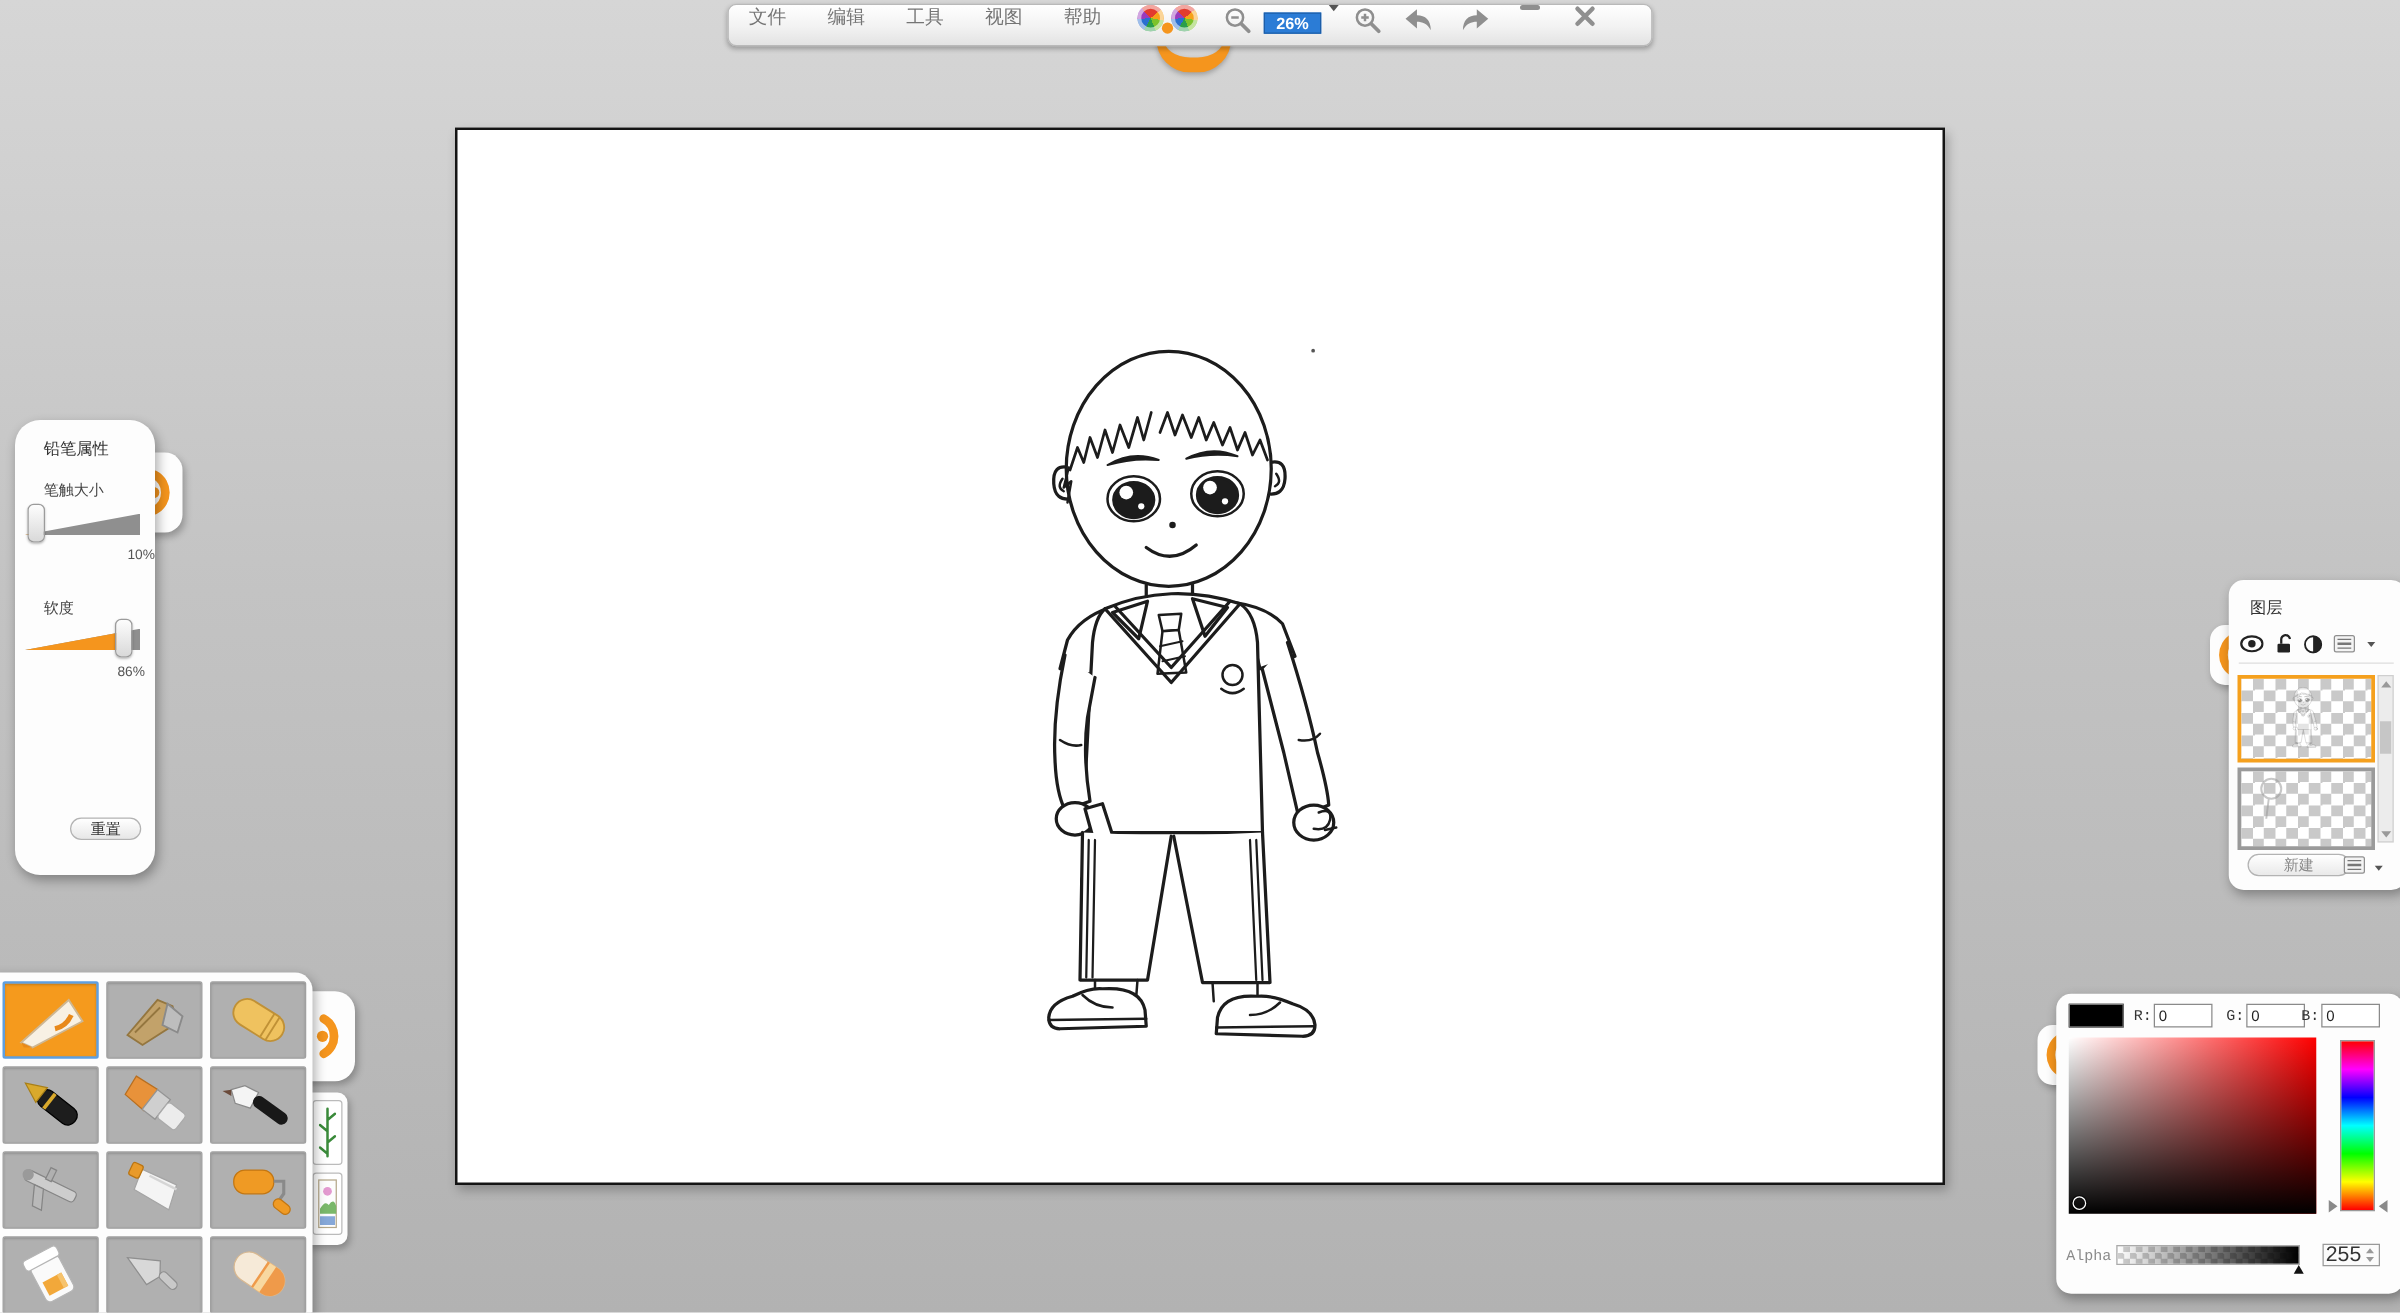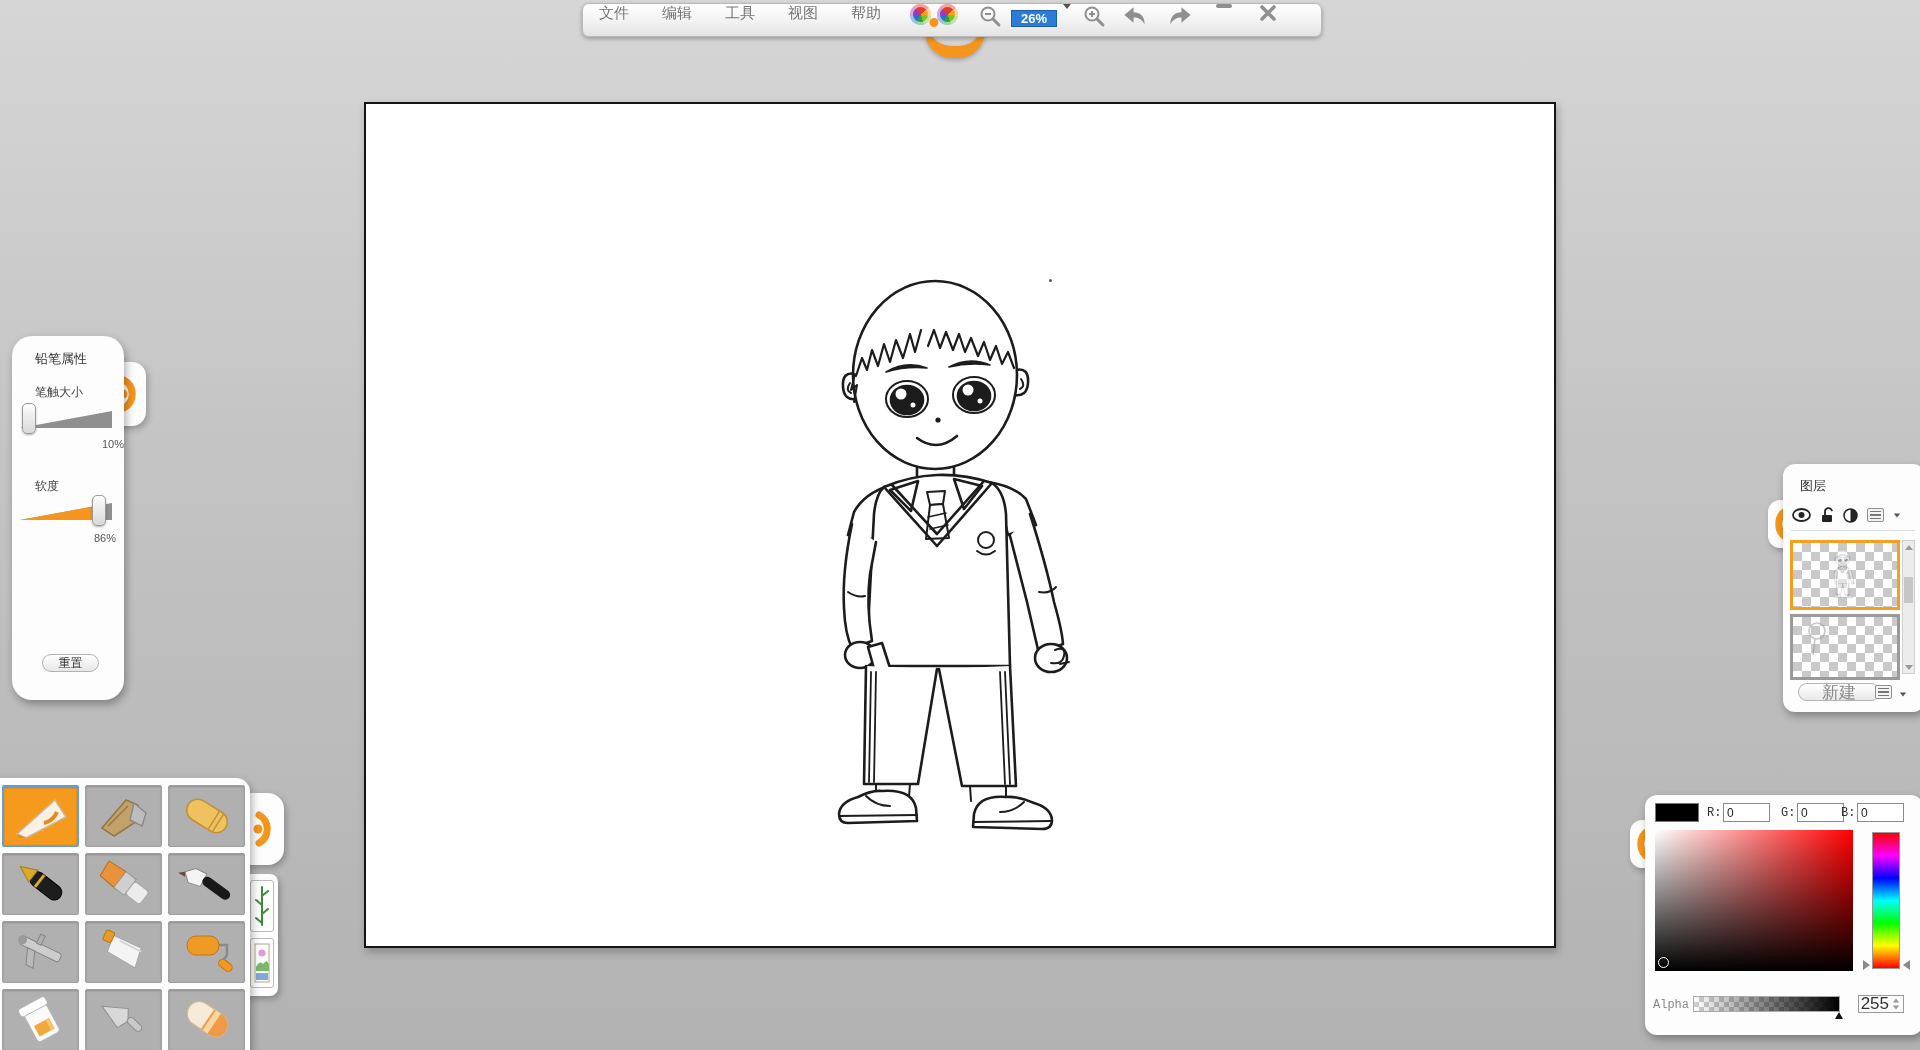--- a/index.html
+++ b/index.html
@@ -58,21 +58,21 @@
   .pencil-panel h3 { font-size:13px; font-weight:normal; color:#333; position:absolute; left:23px; top:14px; }
   .pp-label { font-size:12px; color:#444; position:absolute; left:23px; }
   .pp-val { font-size:11px; color:#555; position:absolute; }
   .slider { position:absolute; left:8px; width:92px; height:34px; }
   .wedge { position:absolute; left:0; top:9px; width:92px; height:17px;
     clip-path:polygon(0 100%, 100% 0, 100% 100%); background:#8f8f8f; overflow:hidden; }
   .wedge .fill { position:absolute; left:0; top:0; bottom:0; background:#f5951d; }
   .sl-handle { position:absolute; top:1px; width:14px; height:31px; border-radius:5px;
     background:linear-gradient(180deg,#fdfdfd,#d9d9d9); border:1px solid #9b9b9b;
     box-shadow:0 1px 2px rgba(0,0,0,.3); }
-  .reset-btn { position:absolute; left:30px; top:318px; width:57px; height:18px; border-radius:9px;
+  .reset-btn { position:absolute; left:44px; top:318px; width:57px; height:18px; border-radius:9px;
     border:1px solid #b3b3b3; background:linear-gradient(180deg,#fff,#e7e7e7);
     font-size:12px; color:#333; display:flex; align-items:center; justify-content:center; }
   
   .tools-panel { left:-16px; top:778px; width:266px; height:290px; border-radius:14px; }
   .tools-grid { position:absolute; left:18px; top:7px; display:grid;
     grid-template-columns:repeat(3,77px); grid-auto-rows:62px; gap:6px; }
   .tool-cell { background:#b0b0b0; border:1px solid #a0a0a0; border-radius:2px;
     display:flex; align-items:center; justify-content:center; box-shadow:inset 0 1px 2px rgba(0,0,0,.2); }
   .tool-cell.selected { background:#f59a1d; border:2px solid #5e9fe0; }
   .tools-ear { left:244px; top:793px; width:40px; height:72px; border-radius:0 16px 16px 0; }
@@ -91,21 +91,21 @@
   .layer-thumb { position:absolute; left:7px; width:110px; height:70px; }
   .layer-thumb.selected { border:3px solid #f5a01d; }
   .layer-thumb.idle { border:3px solid #9a9a9a; height:66px; }
   .vscroll { position:absolute; left:119px; top:76px; width:13px; height:134px; background:#ececec; border:1px solid #cfcfcf; }
   .vs-btn { position:absolute; left:0; width:11px; height:12px; display:flex; align-items:center; justify-content:center; }
   .tri-up { width:0; height:0; border-left:4px solid transparent; border-right:4px solid transparent; border-bottom:5px solid #999; }
   .tri-dn { width:0; height:0; border-left:4px solid transparent; border-right:4px solid transparent; border-top:5px solid #999; }
   .vs-thumb { position:absolute; left:1px; top:36px; width:9px; height:26px; background:#c6c6c6; }
   .new-btn { position:absolute; left:15px; top:219px; width:82px; height:18px; border-radius:9px;
     border:1px solid #b3b3b3; background:linear-gradient(180deg,#fff,#e9e9e9);
-    font-size:17px; color:#8a8a8a; display:flex; align-items:center; justify-content:center; }
+    font-size:12px; color:#8a8a8a; display:flex; align-items:center; justify-content:center; }
   .list-glyph { width:17px; height:14px; border:1px solid #8f8f8f; border-radius:2px; background:#f4f4f4;
     display:flex; flex-direction:column; justify-content:space-evenly; padding:0 2px; }
   .list-glyph i { display:block; height:1.5px; background:#777; }
   
   .color-panel { left:1645px; top:795px; width:278px; height:240px; }
   .color-ear { left:1630px; top:820px; width:28px; height:48px; border-radius:12px 0 0 12px; }
   .swatch { position:absolute; left:10px; top:8px; width:44px; height:19px; border:1px solid #777; }
   .rgb-label { position:absolute; top:11px; font-family:"Liberation Mono", monospace; font-size:12px; color:#333; }
   .rgb-input { position:absolute; top:8px; width:47px; height:19px; border:1px solid #8a8a8a;
     font-family:"Liberation Sans", sans-serif; font-size:12px; color:#222; padding-left:3px; background:#fff; }

